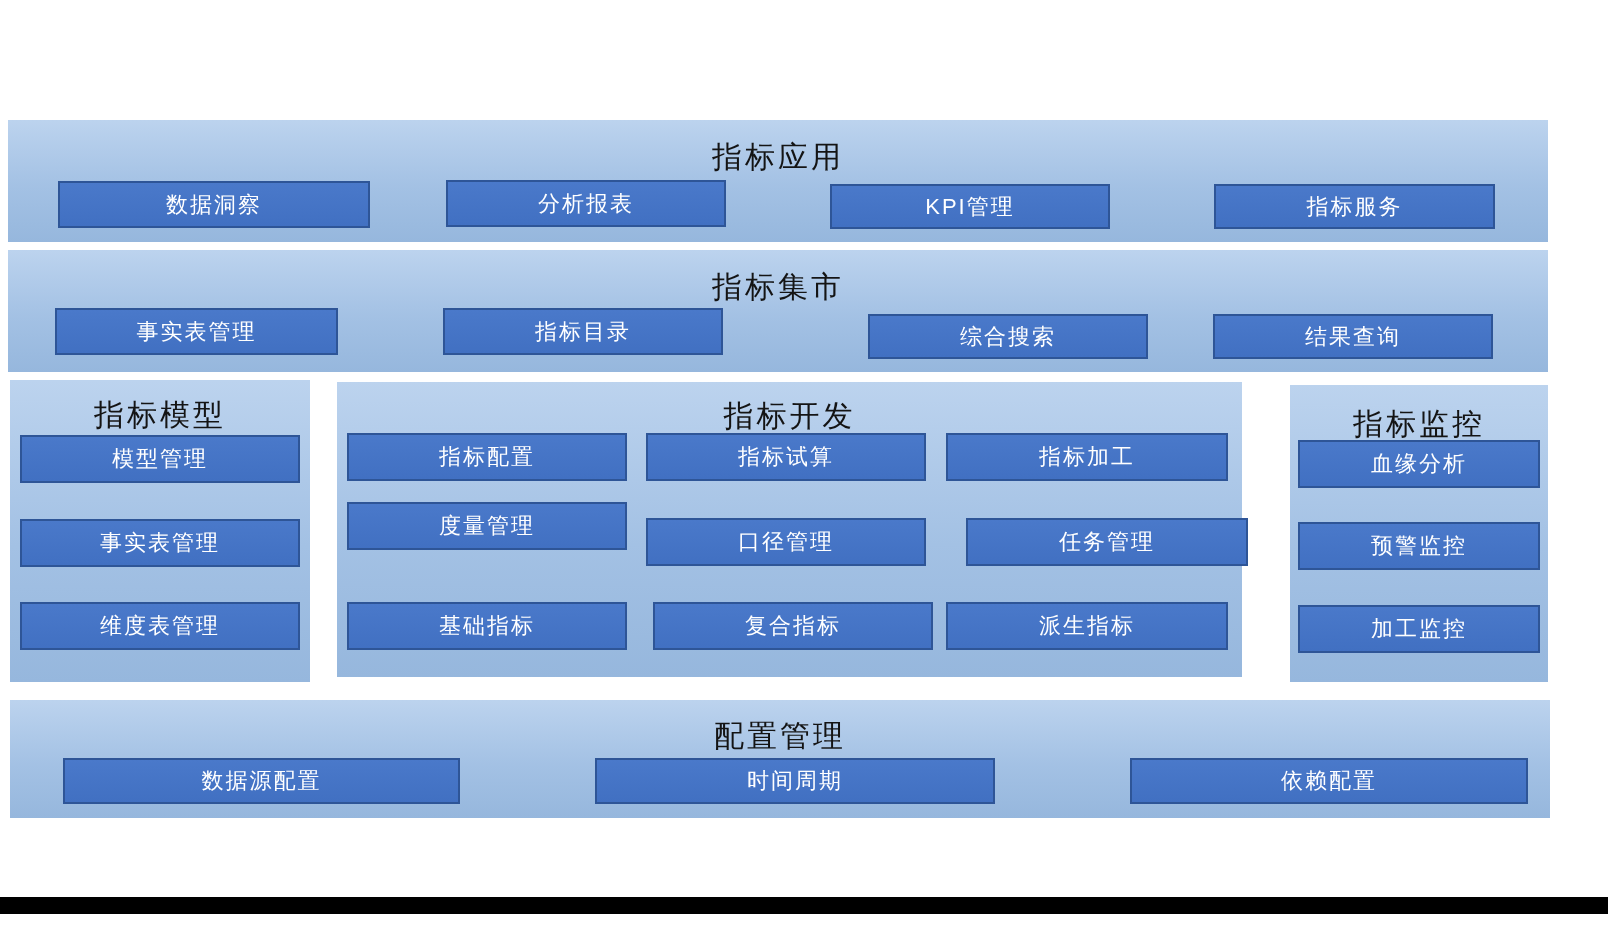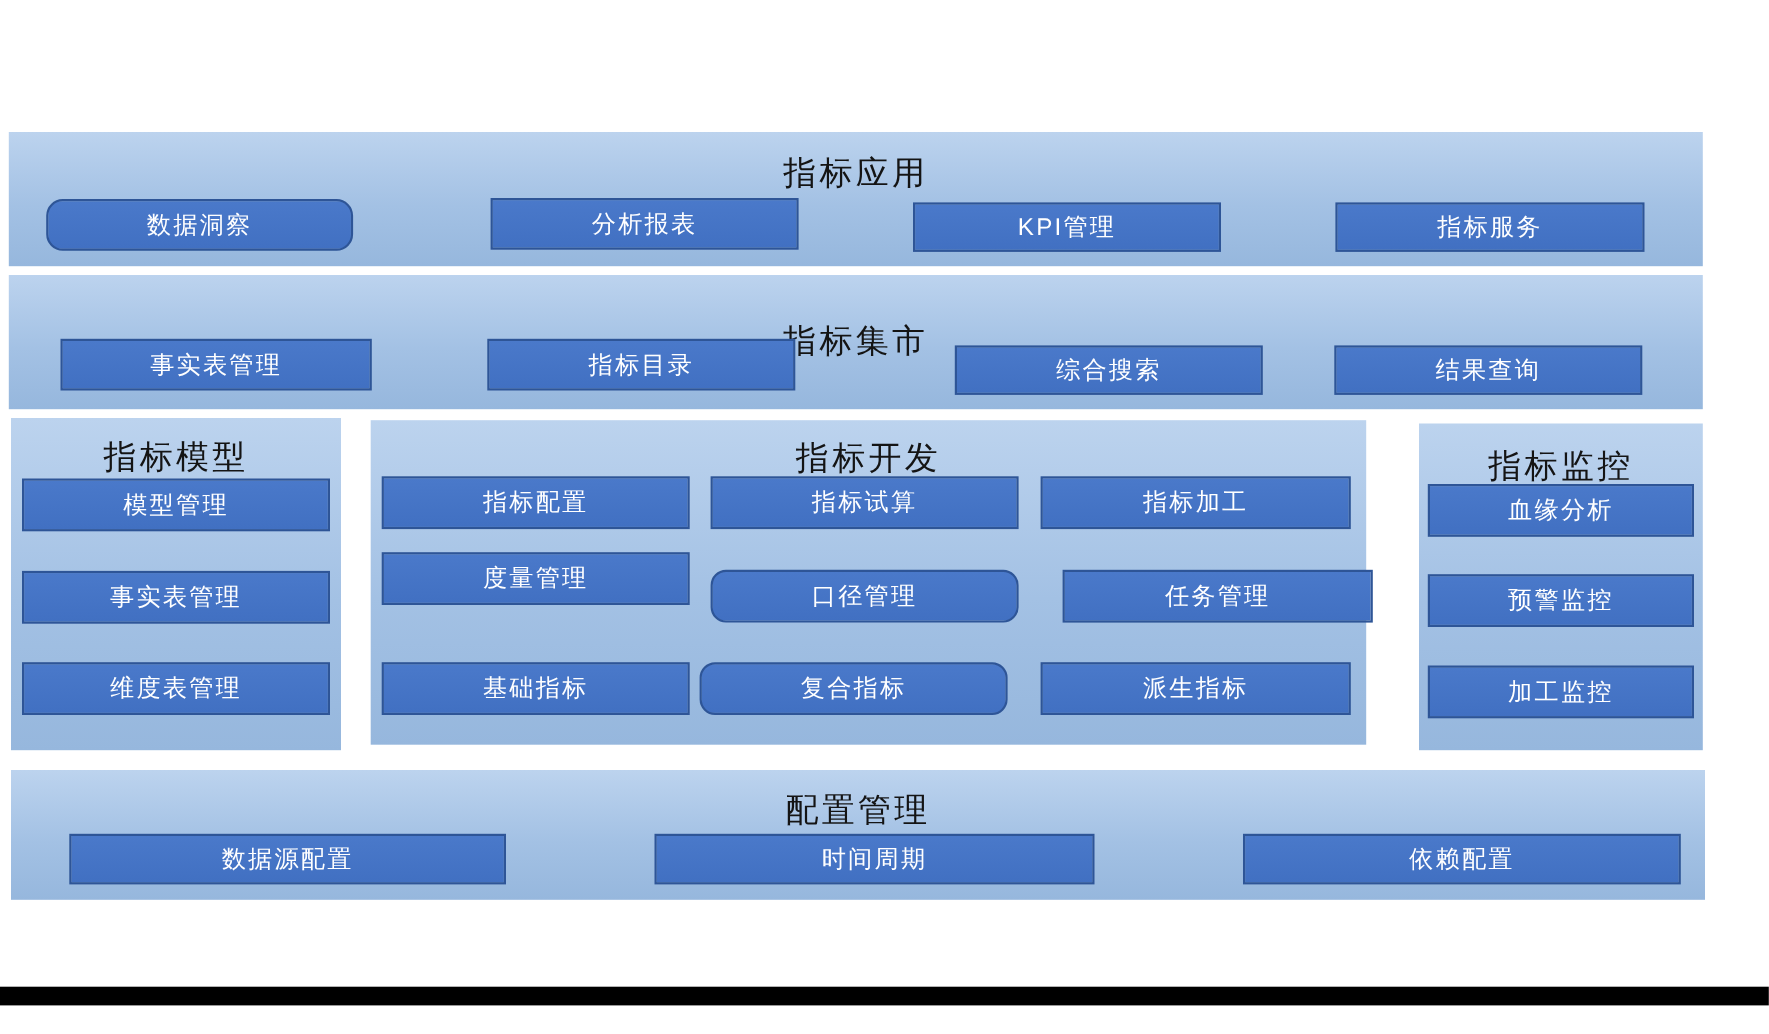--- a/index.html
+++ b/index.html
@@ -46,51 +46,51 @@
     background: #000000;
   }
 </style>
 </head>
 <body>
 
 <div class="canvas">
 
   <section class="band" style="left:8px; top:120px; width:1540px; height:122px;">
     <div class="band-title" style="padding-top:17px;">指标应用</div>
-    <div class="node" style="left:34px;  top:61px; width:279px; height:47px;border-radius:15px;">数据洞察</div>
+    <div class="node" style="left:50px;  top:61px; width:312px; height:47px;">数据洞察</div>
     <div class="node" style="left:438px; top:60px; width:280px; height:47px;">分析报表</div>
     <div class="node" style="left:822px; top:64px; width:280px; height:45px;">KPI管理</div>
     <div class="node" style="left:1206px;top:64px; width:281px; height:45px;">指标服务</div>
   </section>
 
   <section class="band" style="left:8px; top:250px; width:1540px; height:122px;">
-    <div class="band-title" style="margin-top:40px;">指标集市</div>
+    <div class="band-title" style="padding-top:17px;">指标集市</div>
     <div class="node" style="left:47px;  top:58px; width:283px; height:47px;">事实表管理</div>
     <div class="node" style="left:435px; top:58px; width:280px; height:47px;">指标目录</div>
     <div class="node" style="left:820px; top:64px; width:280px; height:45px;margin-left:40px;">综合搜索</div>
     <div class="node" style="left:1205px;top:64px; width:280px; height:45px;">结果查询</div>
   </section>
 
   <section class="band" style="left:10px; top:380px; width:300px; height:302px;">
     <div class="band-title" style="padding-top:15px;">指标模型</div>
     <div class="node" style="left:10px; top:55px;  width:280px; height:48px;">模型管理</div>
     <div class="node" style="left:10px; top:139px; width:280px; height:48px;">事实表管理</div>
     <div class="node" style="left:10px; top:222px; width:280px; height:48px;">维度表管理</div>
   </section>
 
   <section class="band" style="left:337px; top:382px; width:905px; height:295px;">
     <div class="band-title" style="padding-top:14px;">指标开发</div>
     <div class="node" style="left:10px;  top:51px;  width:280px; height:48px;">指标配置</div>
     <div class="node" style="left:309px; top:51px;  width:280px; height:48px;">指标试算</div>
     <div class="node" style="left:609px; top:51px;  width:282px; height:48px;">指标加工</div>
     <div class="node" style="left:10px;  top:120px; width:280px; height:48px;">度量管理</div>
-    <div class="node" style="left:309px; top:136px; width:280px; height:48px;border-radius:14px;">口径管理</div>
+    <div class="node" style="left:309px; top:136px; width:280px; height:48px;">口径管理</div>
     <div class="node" style="left:629px; top:136px; width:282px; height:48px;">任务管理</div>
     <div class="node" style="left:10px;  top:220px; width:280px; height:48px;">基础指标</div>
-    <div class="node" style="left:299px; top:220px; width:280px; height:48px;border-radius:14px;">复合指标</div>
+    <div class="node" style="left:316px; top:220px; width:280px; height:48px;">复合指标</div>
     <div class="node" style="left:609px; top:220px; width:282px; height:48px;">派生指标</div>
   </section>
 
   <section class="band" style="left:1290px; top:385px; width:258px; height:297px;">
     <div class="band-title" style="padding-top:19px;">指标监控</div>
     <div class="node" style="left:8px; top:55px;  width:242px; height:48px;">血缘分析</div>
     <div class="node" style="left:8px; top:137px; width:242px; height:48px;">预警监控</div>
     <div class="node" style="left:8px; top:220px; width:242px; height:48px;">加工监控</div>
   </section>
 

